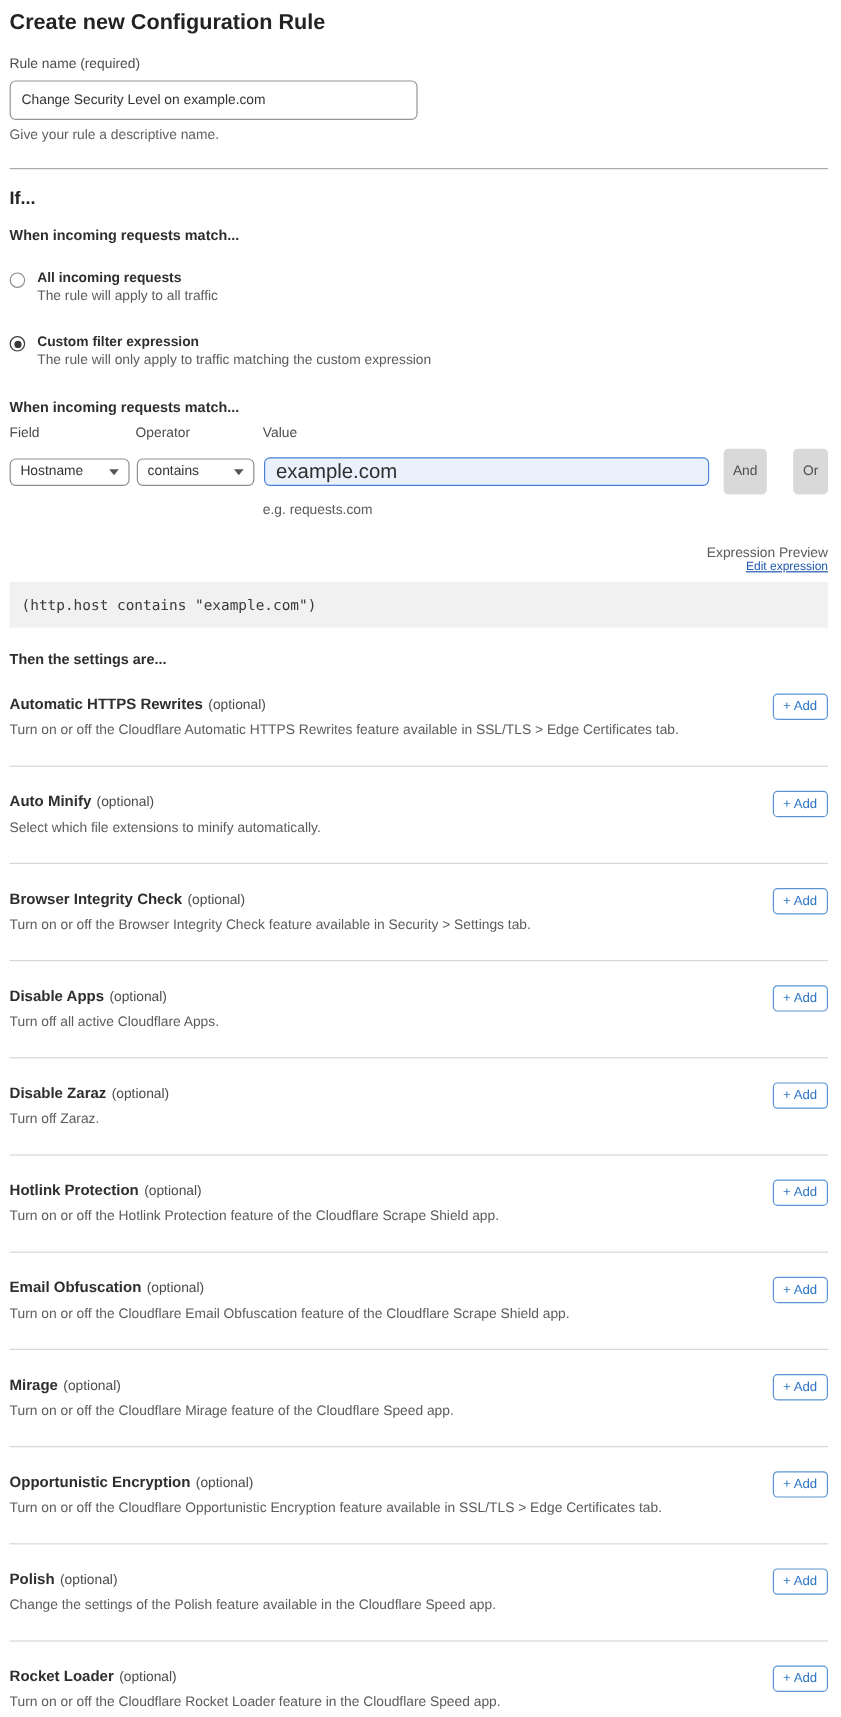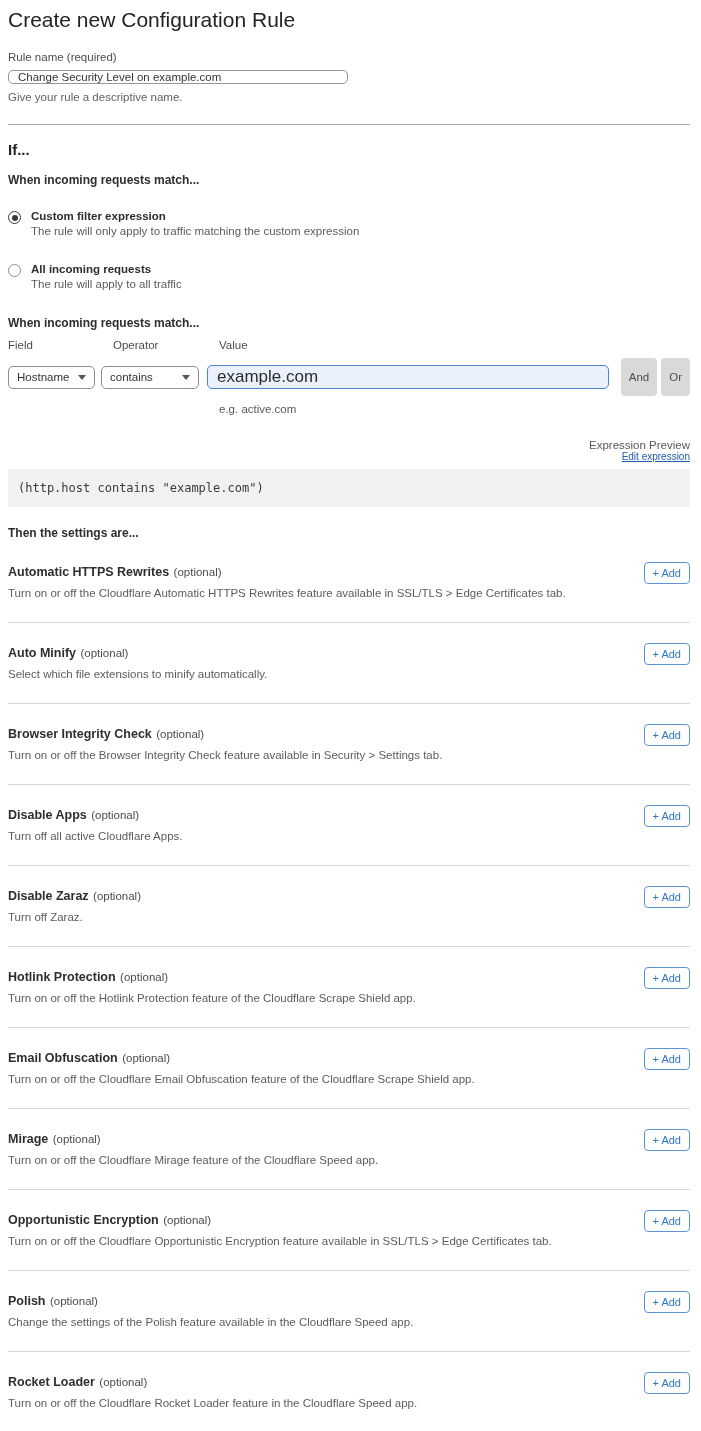--- a/index.html
+++ b/index.html
@@ -6,26 +6,26 @@
   html, body { background: #ffffff; }
   body {
     width: 701px;
     min-height: 1431px;
     font-family: "Liberation Sans", sans-serif;
     color: #363636;
     -webkit-font-smoothing: antialiased;
   }
   .container { padding: 8px 11px 14px 8px; }
 
-  .page-title { font-size: 21px; font-weight: normal; color: #232323; margin-bottom: 19px; }
+  .page-title { font-size: 18px; font-weight: bold; color: #232323; margin-bottom: 19px; }
 
   .field-label { font-size: 11.5px; color: #4c4c4c; margin-bottom: 7px; }
   .text-input {
     display: block;
-    width: 340px; height: 14px;
+    width: 340px; height: 33px;
     border: 1px solid #969696; border-radius: 5px;
     padding: 0 9px;
     font-family: "Liberation Sans", sans-serif;
     font-size: 11.5px; color: #333;
     background: #fff;
     outline: none;
   }
   .help-text { font-size: 11.5px; color: #616161; margin-top: 7px; }
 
   .hr-major { border: none; border-top: 1px solid #ababab; margin-top: 21px; }
@@ -53,37 +53,37 @@
   .builder { margin-top: 8px; }
   .builder-labels { display: flex; font-size: 11.5px; color: #4c4c4c; margin-top: 9px; }
   .builder-labels .lbl-field { width: 105px; }
   .builder-labels .lbl-operator { width: 106px; }
   .builder-row { display: flex; align-items: center; margin-top: 7px; }
   .select-box {
     height: 23px; border: 1px solid #8f8f8f; border-radius: 5px; background: #fff;
     display: flex; align-items: center; justify-content: space-between;
     padding: 0 8px; font-size: 11.5px; color: #333; cursor: default;
   }
-  .select-field { width: 87px; margin-right: 6px; }
+  .select-field { width: 100px; margin-right: 6px; }
   .select-operator { width: 98px; margin-right: 8px; }
   .caret { width: 0; height: 0; border-left: 4px solid transparent; border-right: 4px solid transparent; border-top: 5px solid #555; }
   .value-input {
     flex: 1; height: 24px;
     border: 1px solid #4a82d6; border-radius: 5px;
     background: #eaf1fc;
     padding: 0 9px; font-family: "Liberation Sans", sans-serif;
     font-size: 17px; color: #2e2e2e; outline: none;
   }
   .conj-btn {
     height: 38px; border: none; border-radius: 4px; background: #d9d9d9;
     color: #4f4f4f; font-size: 11.5px; font-family: "Liberation Sans", sans-serif;
     padding: 0 8px; cursor: pointer;
   }
   .btn-and { margin-left: 12px; }
-  .btn-or { margin-left: 4px; }
+  .btn-or { margin-left: 22px; }
   .value-hint { font-size: 11.5px; color: #595959; margin-top: 7px; margin-left: 211px; }
 
   .preview-row { display: flex; justify-content: space-between; align-items: flex-end; margin-top: 24px; flex-direction: column; }
   .preview-label { font-size: 11.5px; color: #5a5a5a; }
   .edit-link { font-size: 10px; color: #2059b0; text-decoration: underline; cursor: pointer; }
   .code-block {
     margin-top: 7px; background: #f1f1f1;
     padding: 12px 10px;
     font-family: "DejaVu Sans Mono", "Liberation Mono", monospace;
     font-size: 12px; color: #3a3a3a;
@@ -118,34 +118,34 @@
     <input class="text-input" type="text" value="Change Security Level on example.com" style="">
     <div class="help-text">Give your rule a descriptive name.</div>
   </div>
 
   <hr class="hr-major">
 
   <div class="if-heading">If...</div>
   <div class="sub-heading">When incoming requests match...</div>
 
   <div class="radio-group">
+    <div class="radio-option">
+      <span class="radio-circle"></span>
+      <span class="radio-texts">
+        <div class="radio-label">All incoming requests</div>
+        <div class="radio-desc">The rule will apply to all traffic</div>
+      </span>
+    </div>
     <div class="radio-option selected">
       <span class="radio-circle"></span>
       <span class="radio-texts">
         <div class="radio-label">Custom filter expression</div>
         <div class="radio-desc">The rule will only apply to traffic matching the custom expression</div>
       </span>
     </div>
-    <div class="radio-option">
-      <span class="radio-circle"></span>
-      <span class="radio-texts">
-        <div class="radio-label">All incoming requests</div>
-        <div class="radio-desc">The rule will apply to all traffic</div>
-      </span>
-    </div>
   </div>
 
   <div class="builder">
     <div class="sub-heading">When incoming requests match...</div>
     <div class="builder-labels">
       <span class="lbl-field">Field</span>
       <span class="lbl-operator">Operator</span>
       <span class="lbl-value">Value</span>
     </div>
     <div class="builder-row">
@@ -154,21 +154,21 @@
         <span class="caret"></span>
       </div>
       <div class="select-box select-operator">
         <span>contains</span>
         <span class="caret"></span>
       </div>
       <input class="value-input" type="text" value="example.com" style="">
       <button class="conj-btn btn-and">And</button>
       <button class="conj-btn btn-or">Or</button>
     </div>
-    <div class="value-hint">e.g. active.com</div>
+    <div class="value-hint">e.g. requests.com</div>
   </div>
 
   <div class="preview-row">
     <span class="preview-label">Expression Preview</span>
     <span class="edit-link">Edit expression</span>
   </div>
   <div class="code-block">(http.host contains "example.com")</div>
 
   <div class="settings-heading">Then the settings are...</div>
 

